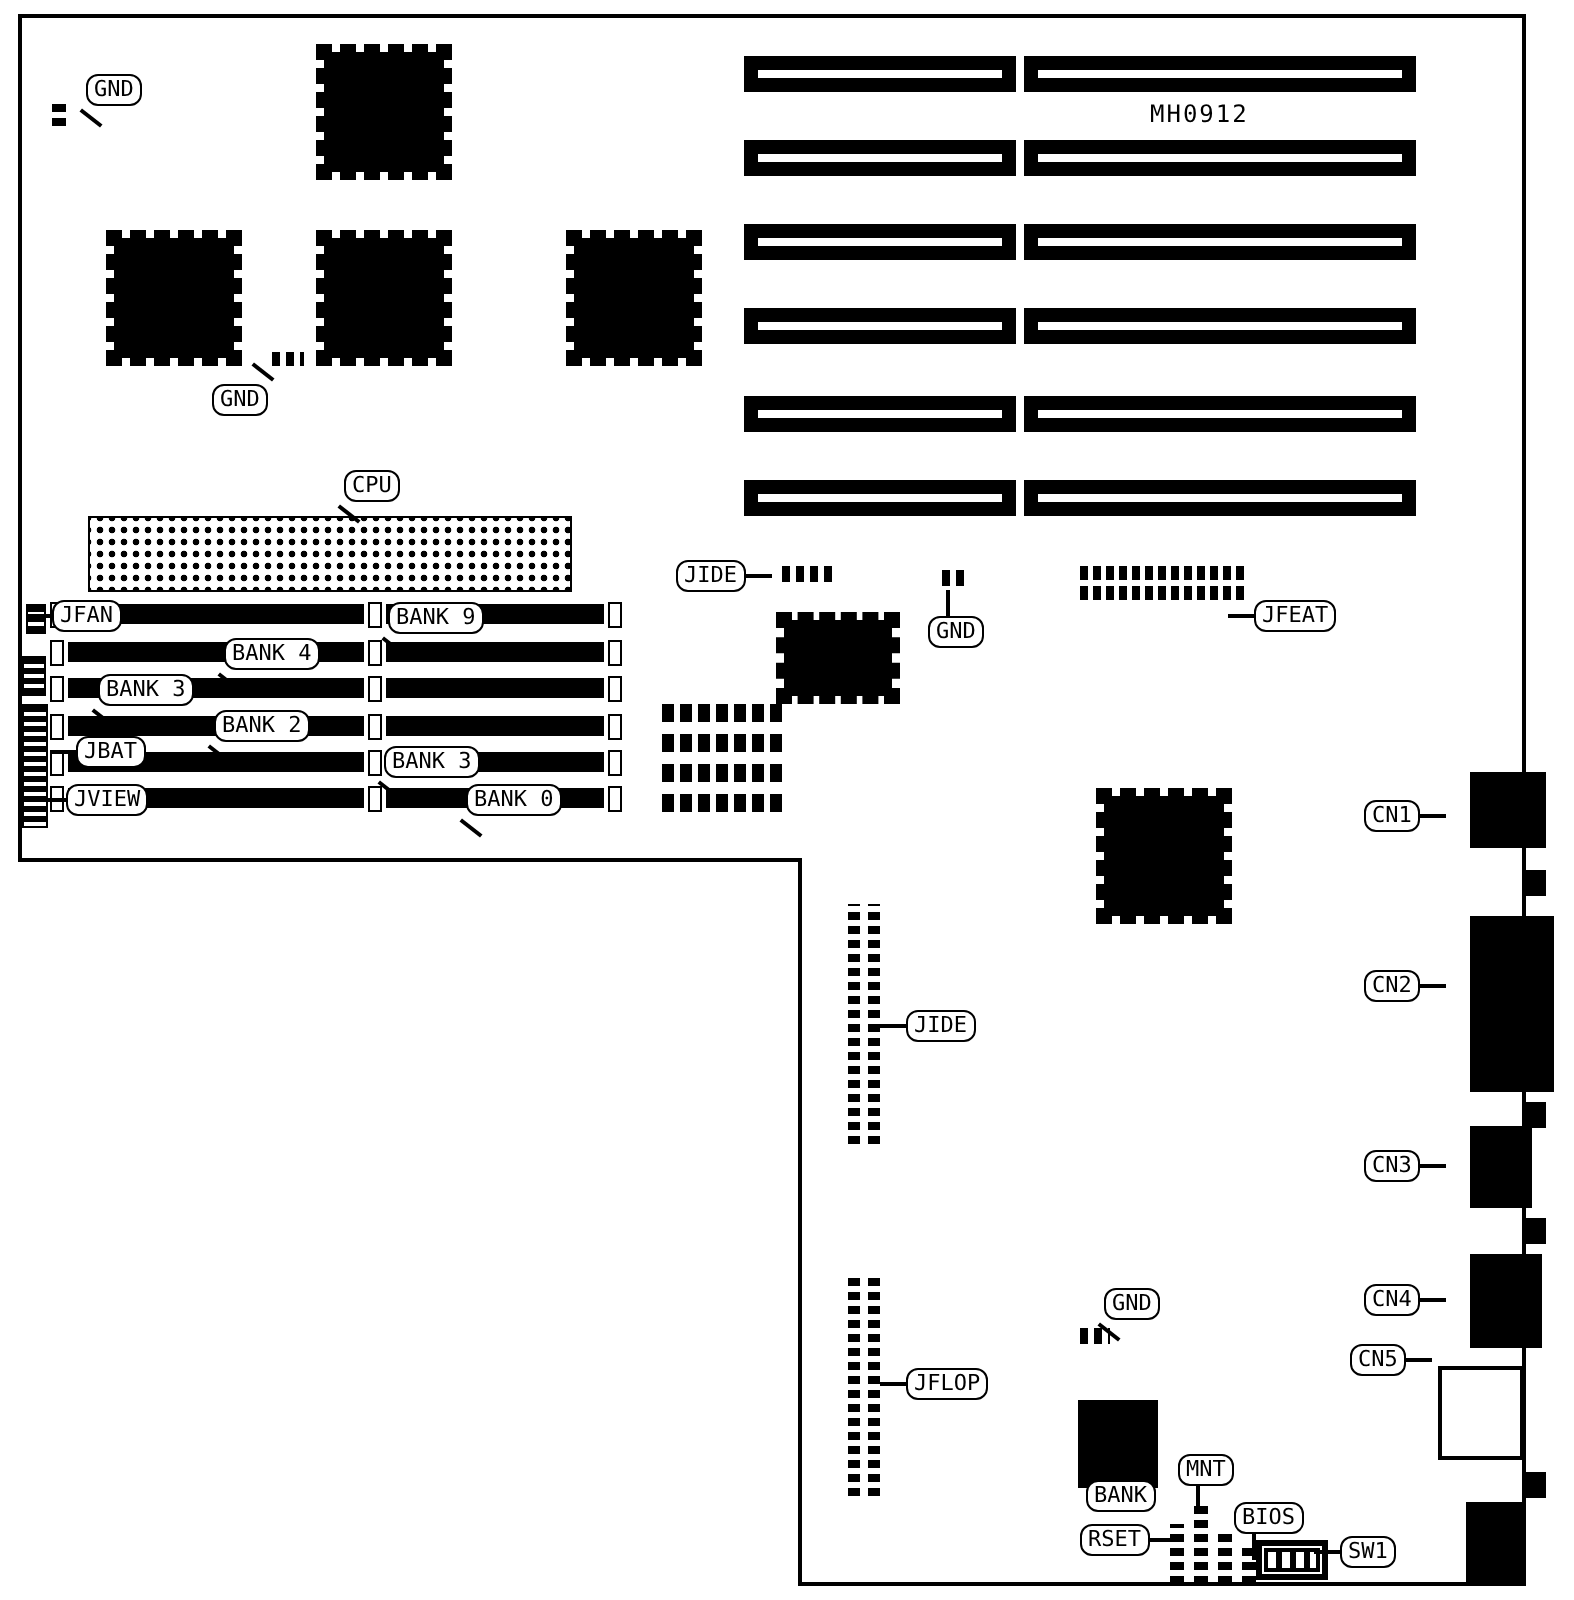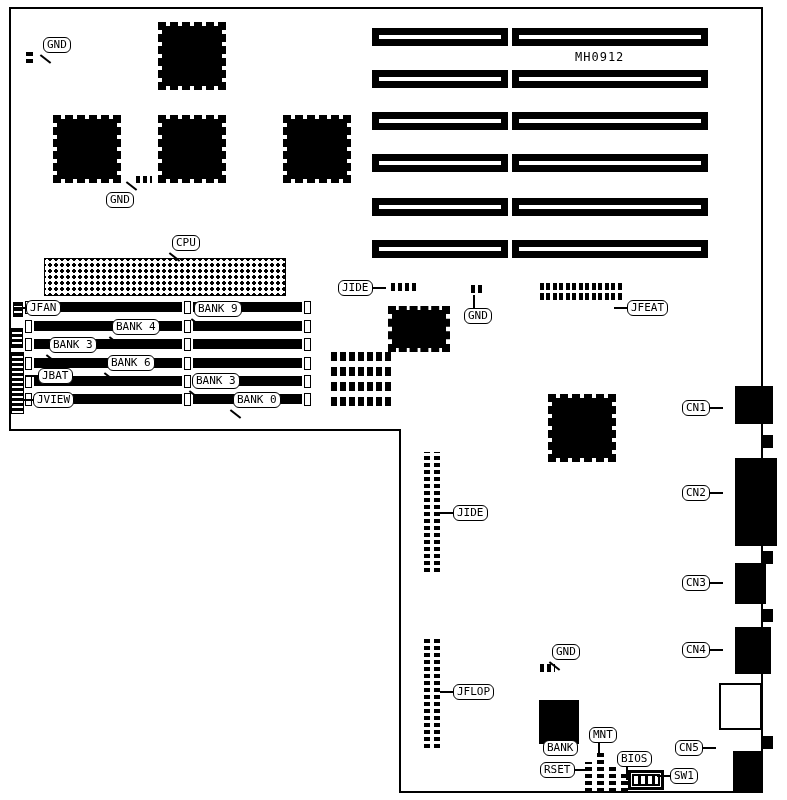--- a/index.html
+++ b/index.html
@@ -208,35 +208,35 @@
   <div class="abs edge-nub" style="left:762px;top:609px;width:11px;height:13px"></div>
   <div class="abs edge-nub" style="left:762px;top:736px;width:11px;height:13px"></div>
 
   <div class="callout t-down-left" style="left:43px;top:37px">GND</div>
   <div class="callout t-up-right" style="left:106px;top:192px">GND</div>
   <div class="callout t-down-left" style="left:172px;top:235px">CPU</div>
   <div class="callout t-left" style="left:26px;top:300px">JFAN</div>
   <div class="callout t-down-left" style="left:194px;top:301px">BANK 9</div>
   <div class="callout t-down-left" style="left:112px;top:319px">BANK 4</div>
   <div class="callout t-down-left" style="left:49px;top:337px">BANK 3</div>
-  <div class="callout t-down-left" style="left:107px;top:355px">BANK 6</div>
+  <div class="callout t-down-left" style="left:107px;top:355px">BANK 2</div>
   <div class="callout t-left" style="left:38px;top:368px">JBAT</div>
   <div class="callout t-down-left" style="left:192px;top:373px">BANK 3</div>
   <div class="callout t-left" style="left:33px;top:392px">JVIEW</div>
   <div class="callout t-down-left" style="left:233px;top:392px">BANK 0</div>
   <div class="callout t-right" style="left:338px;top:280px">JIDE</div>
   <div class="callout t-up" style="left:464px;top:308px">GND</div>
   <div class="callout t-left" style="left:627px;top:300px">JFEAT</div>
   <div class="callout t-left" style="left:453px;top:505px">JIDE</div>
   <div class="callout t-left" style="left:453px;top:684px">JFLOP</div>
   <div class="callout t-down-left" style="left:552px;top:644px">GND</div>
   <div class="callout t-right" style="left:682px;top:400px">CN1</div>
   <div class="callout t-right" style="left:682px;top:485px">CN2</div>
   <div class="callout t-right" style="left:682px;top:575px">CN3</div>
   <div class="callout t-right" style="left:682px;top:642px">CN4</div>
-  <div class="callout t-right" style="left:675px;top:740px">CN5</div>
+  <div class="callout t-right" style="left:675px;top:672px">CN5</div>
   <div class="callout t-up" style="left:543px;top:740px">BANK</div>
   <div class="callout t-down" style="left:589px;top:727px">MNT</div>
   <div class="callout t-right" style="left:540px;top:762px">RSET</div>
   <div class="callout t-down" style="left:617px;top:751px">BIOS</div>
   <div class="callout t-left" style="left:670px;top:768px">SW1</div>
 
 </div>
 
 </body></html>

